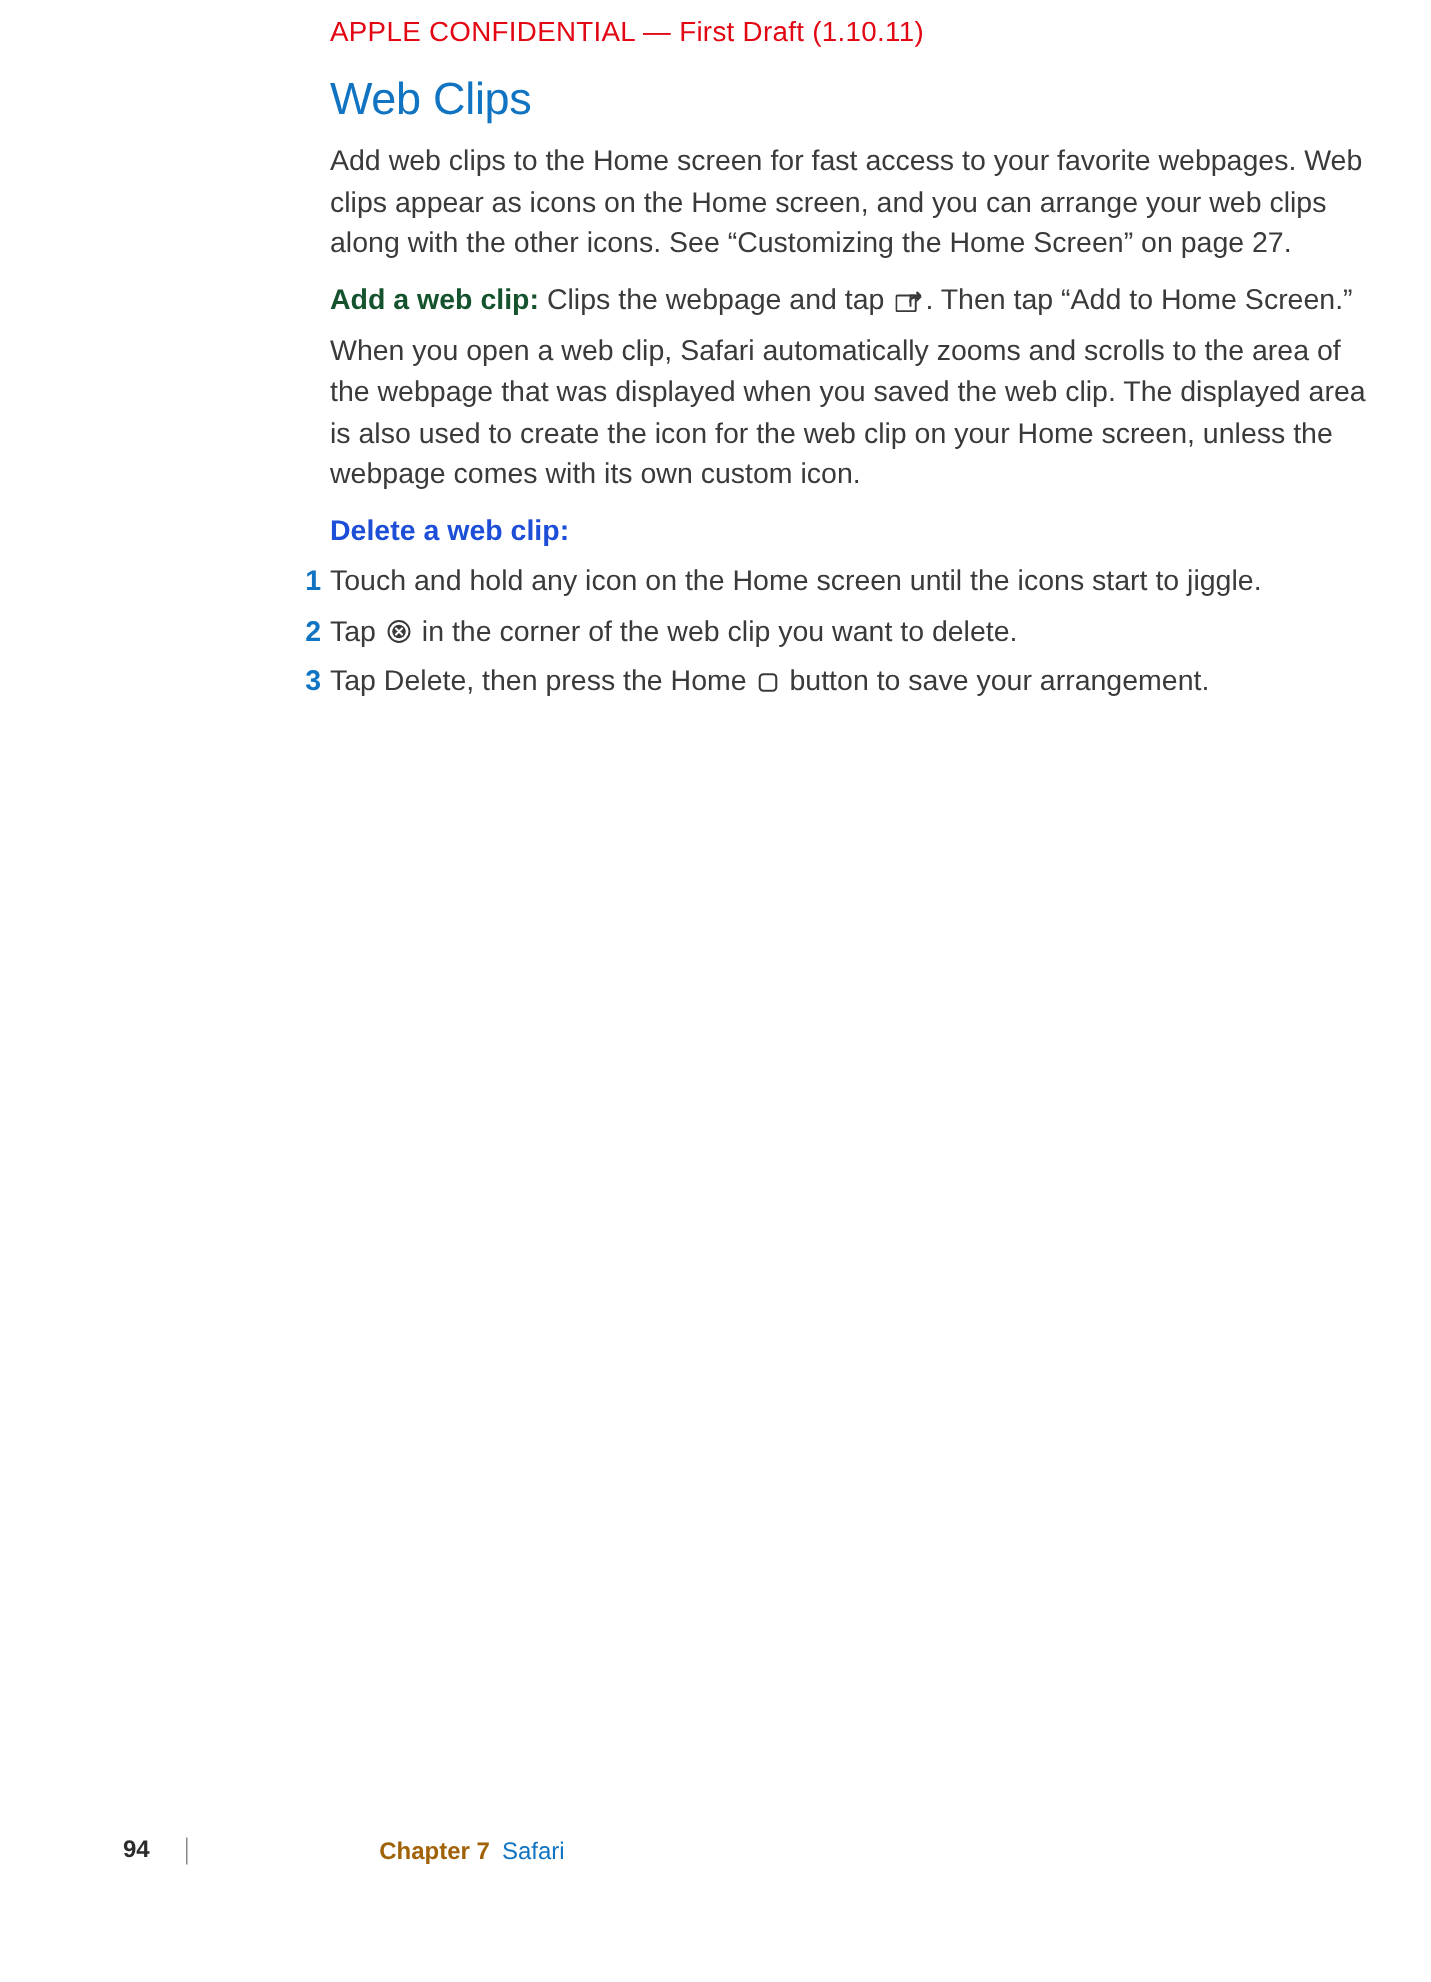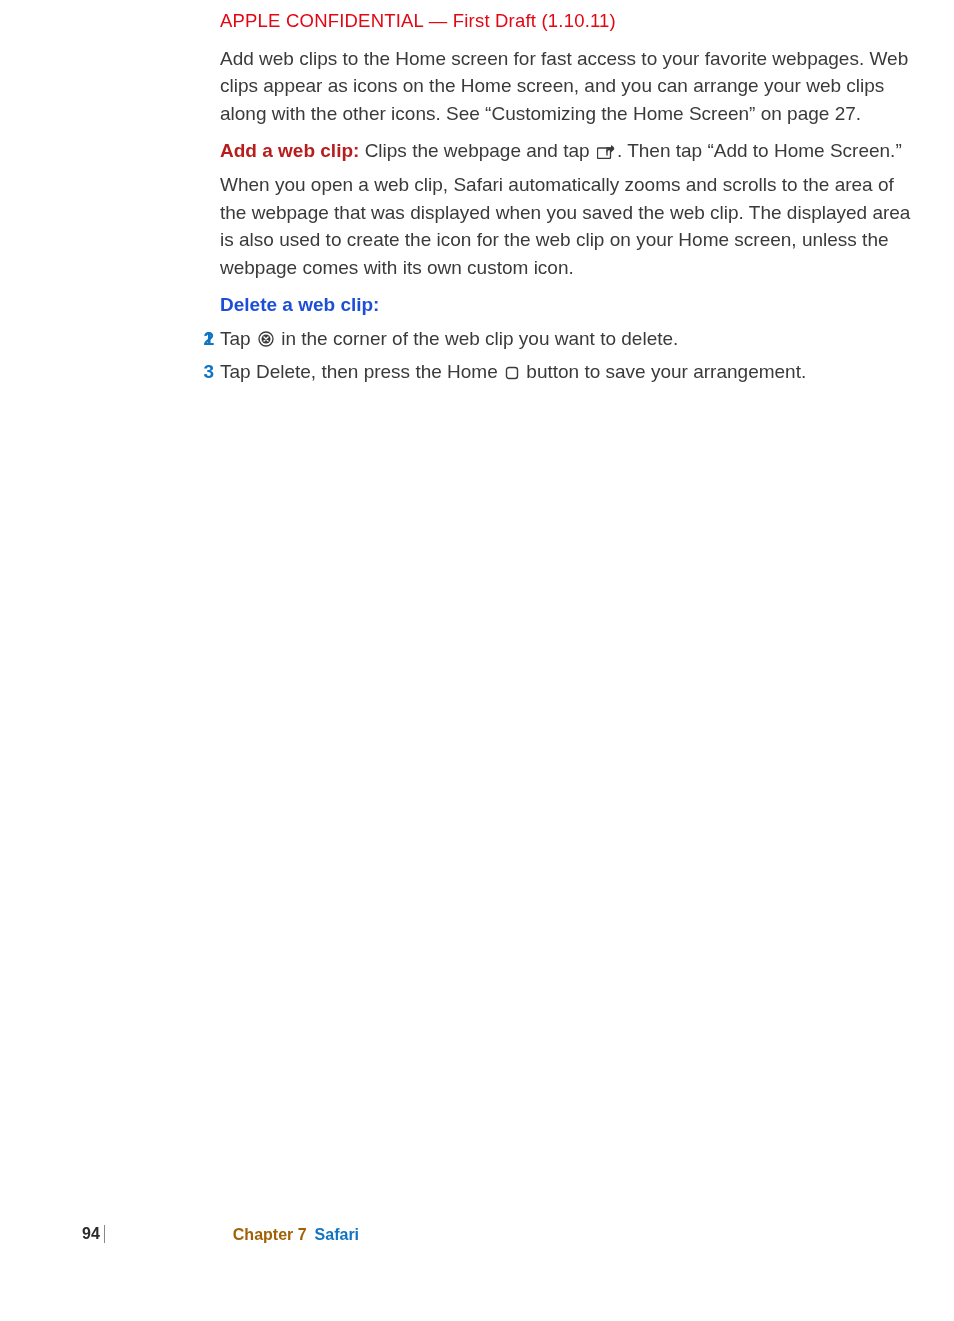--- a/index.html
+++ b/index.html
@@ -32,21 +32,21 @@
       font-weight: 400;
       font-size: 30px;
       margin-bottom: 6px;
       letter-spacing: -0.2px;
     }
     p.body {
       margin-bottom: 10px;
       color: #3a3a3a;
     }
     p.body.tight { margin-bottom: 6px; }
-    .bold { font-weight: 700; color: #b91c1c; }
+    .bold { font-weight: 700; color: #14532d; }
     .sub-head {
       font-weight: 700;
       color: #1d4ed8;
       margin-top: 6px;
       margin-bottom: 6px;
     }
     ol.steps {
       list-style: none;
       margin: 0;
       padding: 0;
@@ -76,37 +76,38 @@
       position: absolute;
       left: 82px;
       bottom: 75px;
       display: flex;
       align-items: center;
       font-size: 16px;
     }
     .page-num {
       font-weight: 700;
       color: #2b2b2b;
-      padding-right: 4px;
+      padding-right: 24px;
       border-right: 1px solid #888;
       line-height: 1;
       height: 18px;
       display: inline-flex;
       align-items: center;
     }
     .footer-spacer { width: 128px; }
     .chapter-label { font-weight: 700; color: #a16207; margin-right: 8px; }
-    .chapter-name { color: #1074c2; font-weight: 700; }
+    .chapter-name { color: #1074c2; font-weight: 400; }
   </style>
 </head>
 <body>
 
 <div class="content">
   <div class="confidential">APPLE CONFIDENTIAL — First Draft (1.10.11)</div>
 
+  <h2 class="section-title">Web Clips</h2>
 
   <p class="body">Add web clips to the Home screen for fast access to your favorite webpages. Web clips appear as icons on the Home screen, and you can arrange your web clips along with the other icons. See “Customizing the Home Screen” on page 27.</p>
 
   <p class="body tight">
     <span class="bold">Add a web clip:</span><span>  Clips the webpage and tap </span><span class="inline-icon"><svg width="18" height="14" viewBox="0 0 18 14">
           <rect x="0.5" y="3" width="13" height="10.5" rx="1" fill="none" stroke="#3a3a3a" stroke-width="1.3"></rect>
           <path d="M7.5 8 L7.5 1 M7.5 1 L14 1 L12 -1 M14 1 L12 3" transform="translate(2.5,2)" fill="none" stroke="#3a3a3a" stroke-width="1.3" stroke-linecap="round" stroke-linejoin="round"></path>
           <path d="M10 9 L17 2 M17 2 L14 2 M17 2 L17 5" fill="none" stroke="#3a3a3a" stroke-width="1.3" stroke-linecap="round" stroke-linejoin="round" opacity="0"></path>
           <path d="M9 8 C9 5 11 3 14 3 L14 0.5 L17.5 4 L14 7.5 L14 5 C11.5 5 10 6 9 8 Z" fill="#3a3a3a"></path>
         </svg></span><span>. Then tap “Add to Home Screen.”</span>
@@ -114,20 +115,21 @@
 
   <p class="body">When you open a web clip, Safari automatically zooms and scrolls to the area of the webpage that was displayed when you saved the web clip. The displayed area is also used to create the icon for the web clip on your Home screen, unless the webpage comes with its own custom icon.</p>
 
 
 
   <p class="sub-head">Delete a web clip:</p>
 
   <ol class="steps">
     <li>
       <span class="num">1</span>
+      <span>Touch and hold any icon on the Home screen until the icons start to jiggle.</span>
     </li>
     <li>
       <span class="num">2</span>
       <span>Tap </span><span class="inline-icon"><svg width="16" height="16" viewBox="0 0 16 16">
             <circle cx="8" cy="8" r="7" fill="none" stroke="#3a3a3a" stroke-width="1.3"></circle>
             <circle cx="8" cy="8" r="4.5" fill="#3a3a3a"></circle>
             <path d="M6 6 L10 10 M10 6 L6 10" stroke="#fff" stroke-width="1.4" stroke-linecap="round"></path>
           </svg></span><span> in the corner of the web clip you want to delete.</span>
     </li>
     <li>

